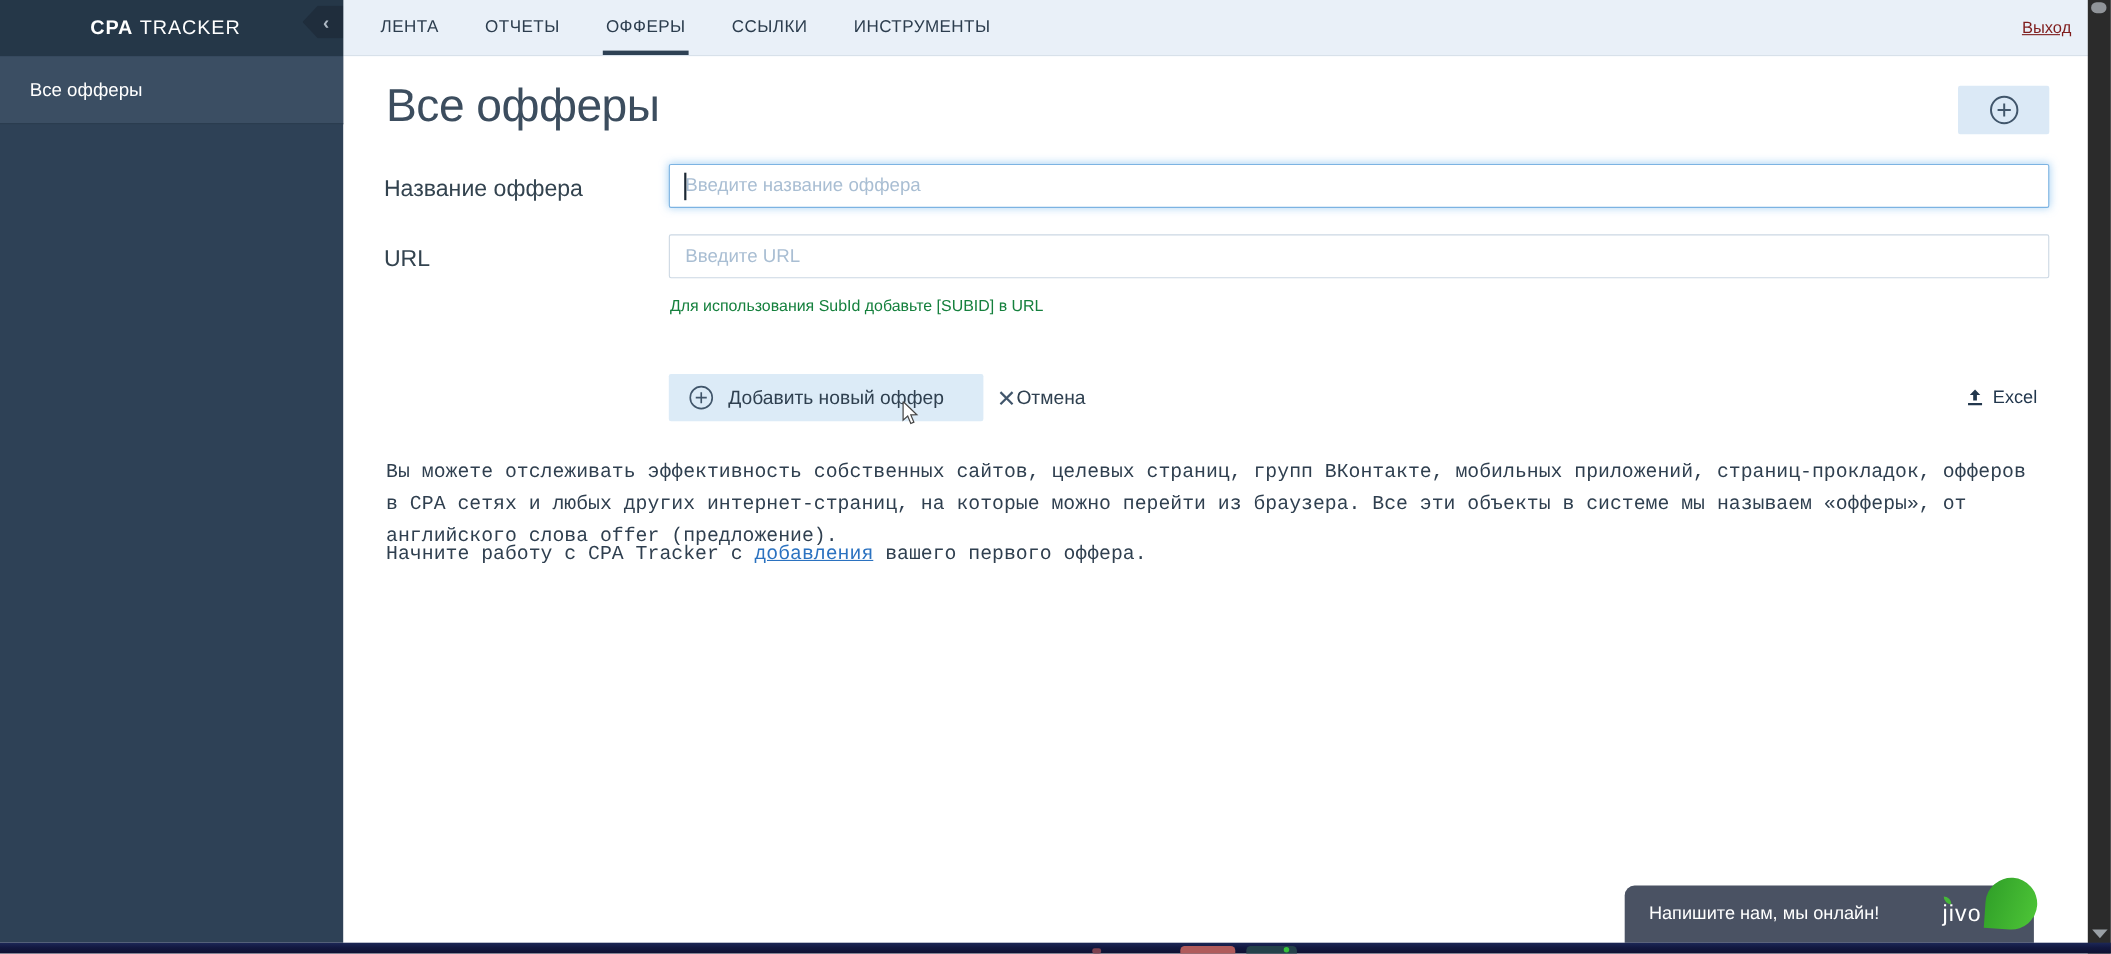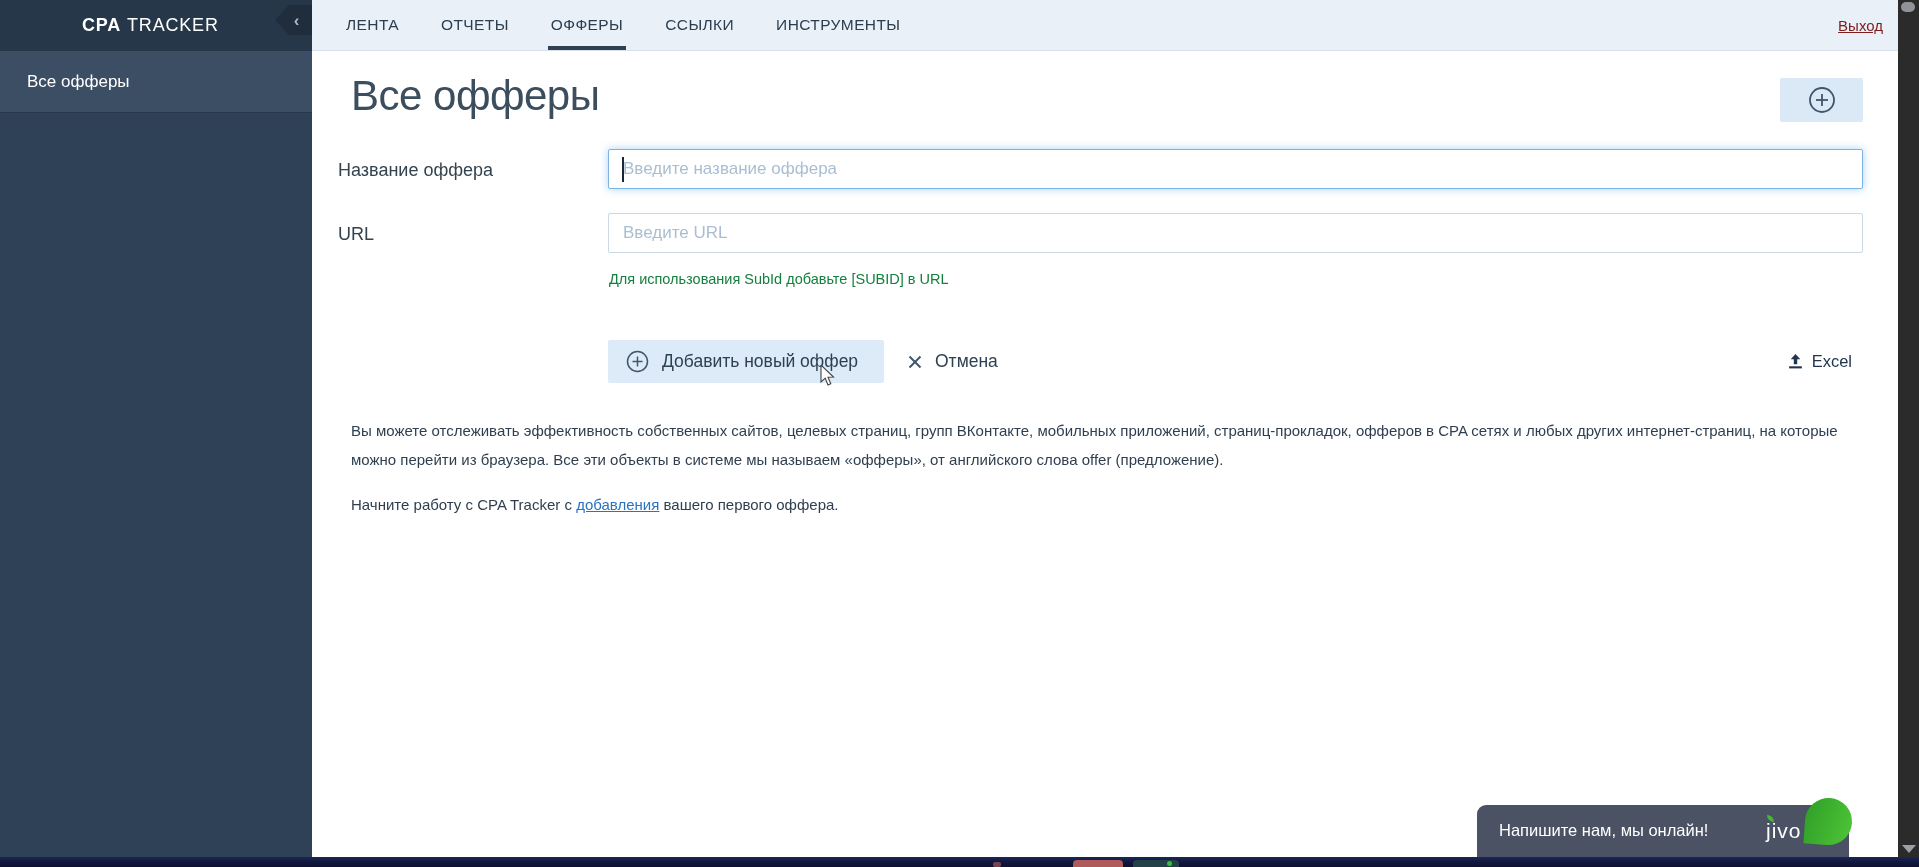--- a/index.html
+++ b/index.html
@@ -38,40 +38,40 @@
       border-left:7px solid transparent; border-right:7px solid transparent; border-top:8px solid #9aa0a6; }
 
   
   .content { position:absolute; left:312px; top:52px; width:1586px; height:805px; background:#fff; }
   .page-title { position:absolute; left:39px; top:20px; font-size:42px; font-weight:300;
       color:#3c4d5e; letter-spacing:-0.5px; }
   .add-top-btn { position:absolute; right:35px; top:26px; width:83px; height:44px;
       background:#dbe9f6; border:none; border-radius:2px; display:flex; align-items:center;
       justify-content:center; cursor:pointer; }
 
-  .form-label { position:absolute; left:26px; font-size:18px; color:#33434f; }
+  .form-label { position:absolute; left:37px; font-size:21px; color:#33434f; }
   .form-input { position:absolute; left:296px; width:1255px; height:40px; border:1px solid #ccd8e3;
       border-radius:2px; padding:16px 14px; font-size:17px; color:#33434f;
       font-family:"Liberation Sans", sans-serif; background:#fff; outline:none; }
   .form-input::placeholder { color:#a9bed3; opacity:1; }
   .form-input.focused { border-color:#7cb3e2; box-shadow:0 0 8px rgba(102,175,233,0.55); }
   .caret { position:absolute; left:310px; top:105px; width:2px; height:25px; background:#1b2733; }
   .hint { position:absolute; left:297px; top:219px; font-size:14.5px; color:#15803d; }
 
-  .submit-btn { position:absolute; left:296px; top:288px; height:43px; padding:0 26px 0 18px;
+  .submit-btn { position:absolute; left:296px; top:288px; height:43px; padding:0 36px 0 18px;
       background:#dcebf7; border:none; border-radius:2px; display:flex; align-items:center;
       gap:13px; font-size:17.5px; color:#2f4050; font-family:"Liberation Sans", sans-serif; cursor:pointer; }
   .cancel-btn { position:absolute; left:596px; top:288px; height:43px; display:flex; align-items:center;
-      gap:13px; background:none; border:none; font-size:17.5px; color:#2f4050;
+      gap:2px; background:none; border:none; font-size:17.5px; color:#2f4050;
       font-family:"Liberation Sans", sans-serif; cursor:pointer; }
   .excel-btn { position:absolute; right:46px; top:288px; height:43px; display:flex; align-items:center;
       gap:8px; background:none; border:none; font-size:16.5px; color:#22374d;
       font-family:"Liberation Sans", sans-serif; cursor:pointer; }
 
-  .para { position:absolute; left:39px; width:1502px; font-size:15px; line-height:29px; color:#2f3f4f; }
+  .para { position:absolute; left:39px; width:1502px; font-size:18px; line-height:29px; color:#2f3f4f;font-family:Liberation Mono, monospace; }
   .para-1 { top:364px; }
   .para-2 { top:438px; }
   .para a { color:#2b72c0; text-decoration:underline; cursor:pointer; }
 
   
   .mouse-cursor { position:absolute; left:508px; top:313px; z-index:6; }
 
   
   .jivo { position:absolute; left:1477px; top:805px; width:372px; height:52px;
       background:#4a5263; border-radius:9px 9px 0 0; z-index:4; cursor:pointer; }

